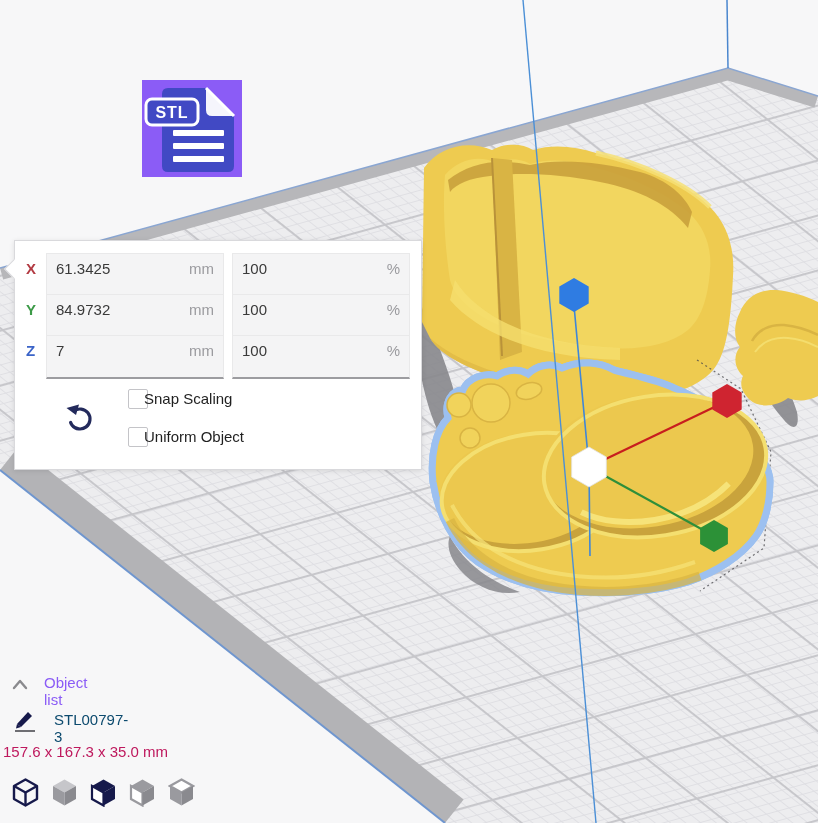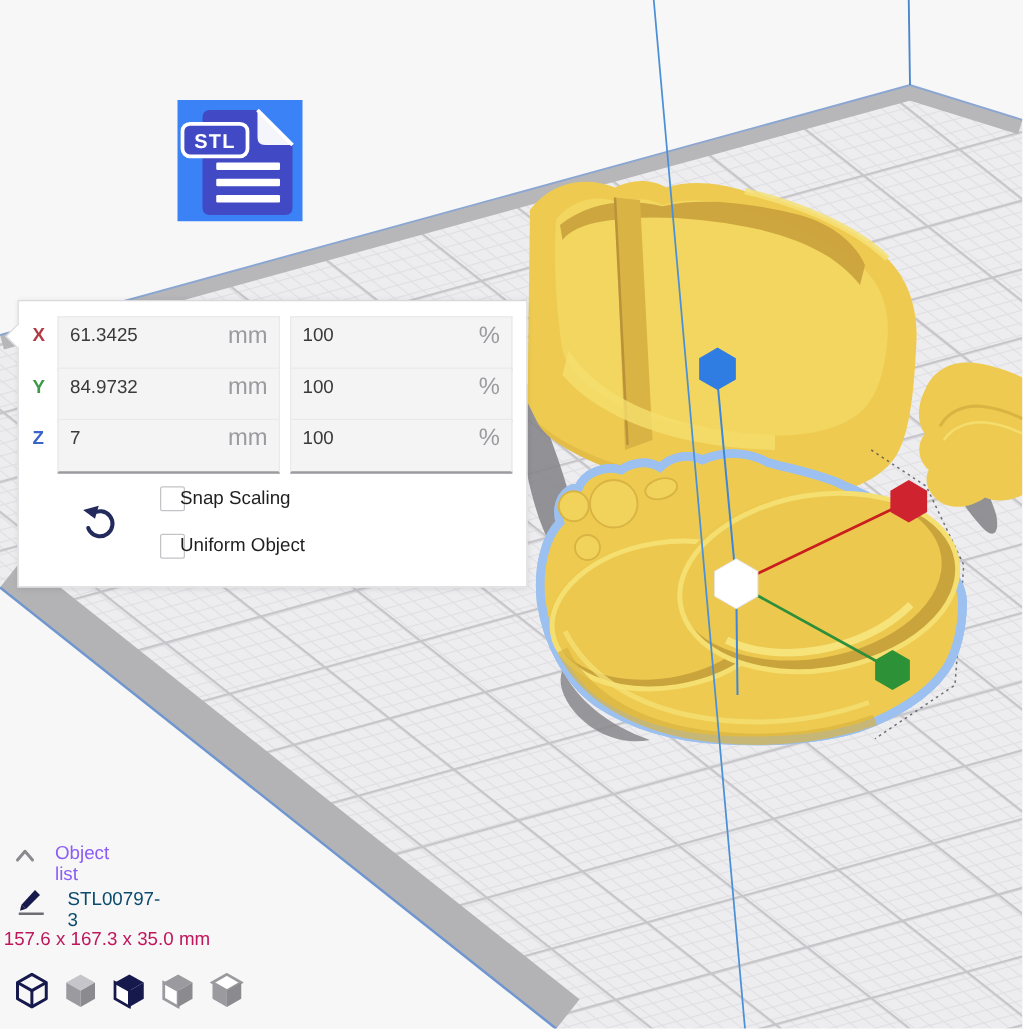--- a/index.html
+++ b/index.html
@@ -1,36 +1,36 @@
 <!DOCTYPE html>
 <html><head>
 <meta charset="utf-8">
 <style>
   html,body{margin:0;padding:0;}
   body{font-family:"Liberation Sans", sans-serif;}
   #stage{position:relative;width:818px;height:823px;background:#f7f7f8;overflow:hidden;}
   #scene{position:absolute;left:0;top:0;z-index:0;}
 
   
-  .stl-badge{position:absolute;left:142px;top:80px;width:100px;height:97px;background:#3b82f6;z-index:2;}
+  .stl-badge{position:absolute;left:142px;top:80px;width:100px;height:97px;background:#8b5cf6;z-index:2;}
 
   
   .scale-panel{position:absolute;left:14px;top:240px;width:406px;height:228px;background:#ffffff;
     border:1px solid #d9d9dc;box-shadow:0 1px 5px rgba(0,0,0,.10);z-index:3;}
   .panel-arrow{position:absolute;left:-8px;top:21px;width:13px;height:13px;background:#ffffff;
     border-left:1px solid #d9d9dc;border-bottom:1px solid #d9d9dc;transform:rotate(45deg);}
   .axis-row{position:absolute;left:0;width:100%;height:32px;}
   .axis-label{position:absolute;left:11px;top:0;width:18px;line-height:32px;font-size:15px;font-weight:bold;}
   .axis-x .axis-label{color:#b23a42;}
   .axis-y .axis-label{color:#3c9a47;}
   .axis-z .axis-label{color:#3b64c8;}
   .field{position:absolute;top:0;width:178px;height:44px;background:#f4f4f5;box-sizing:border-box;
     border:1px solid #e9e9ea;border-bottom:2px solid #9c9ca0;}
   .field .val{position:absolute;left:9px;top:0;line-height:29px;font-size:15px;color:#3a3a3a;}
-  .field .unit{position:absolute;right:9px;top:0;line-height:29px;font-size:19px;color:#9b9b9f;}
+  .field .unit{position:absolute;right:9px;top:0;line-height:29px;font-size:15px;color:#9b9b9f;}
   .field.mm{left:31px;}
   .field.pct{left:217px;}
   .opt-row{position:absolute;left:113px;height:20px;}
   .checkbox{position:absolute;left:0;top:0;width:18px;height:18px;background:#fff;border:1px solid #c4c4c8;border-radius:2px;}
   .opt-label{position:absolute;left:16px;top:1px;font-size:15px;color:#1f1f1f;white-space:nowrap;}
   .reset-btn{position:absolute;left:48px;top:160px;width:34px;height:34px;cursor:pointer;}
 
   
   .objlist{position:absolute;left:0;top:666px;width:320px;z-index:2;color:#6e6e73;}
   .objlist-header{position:absolute;left:0;top:8px;height:20px;}

